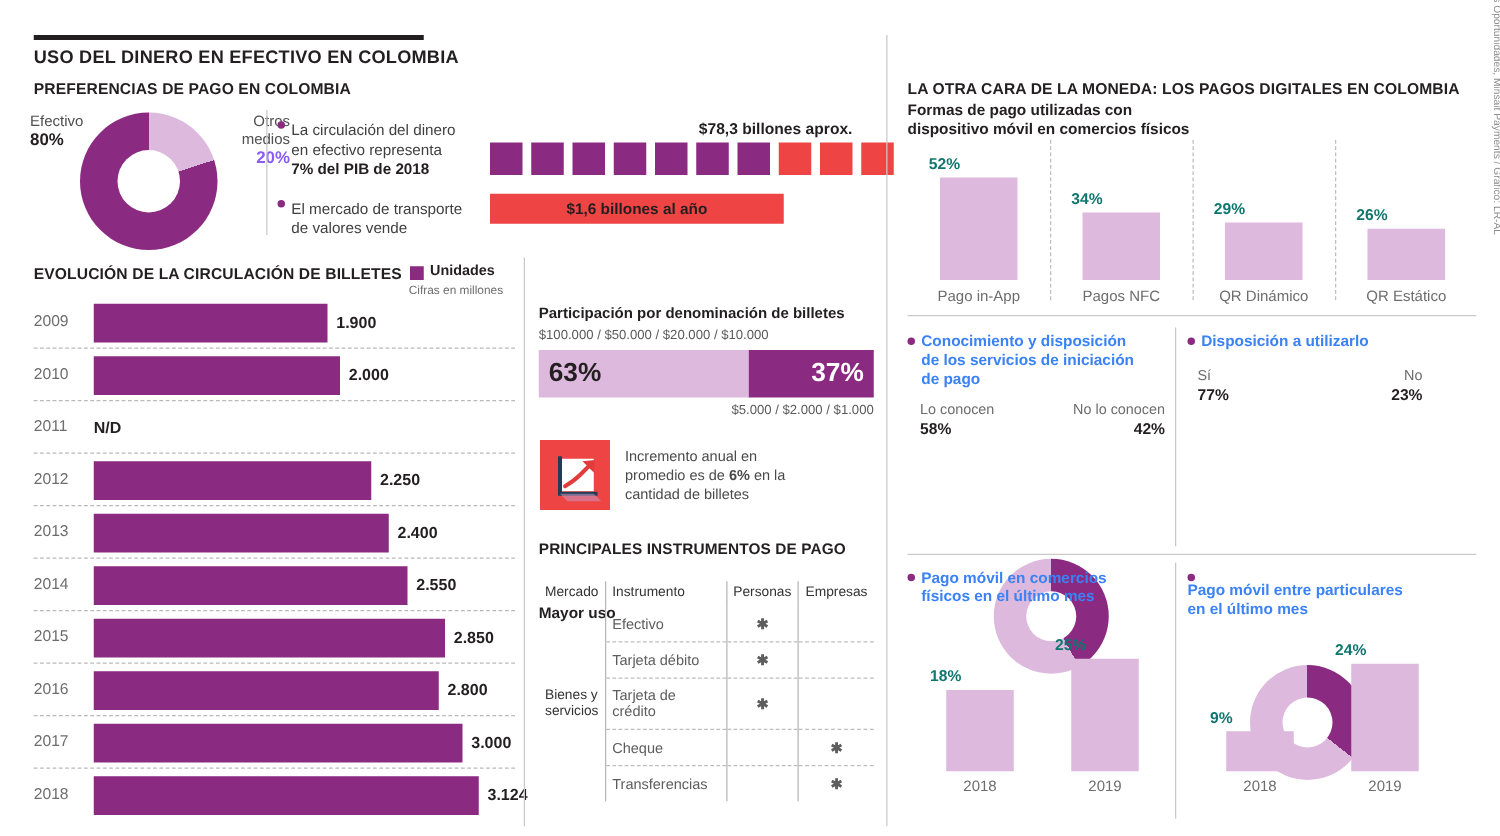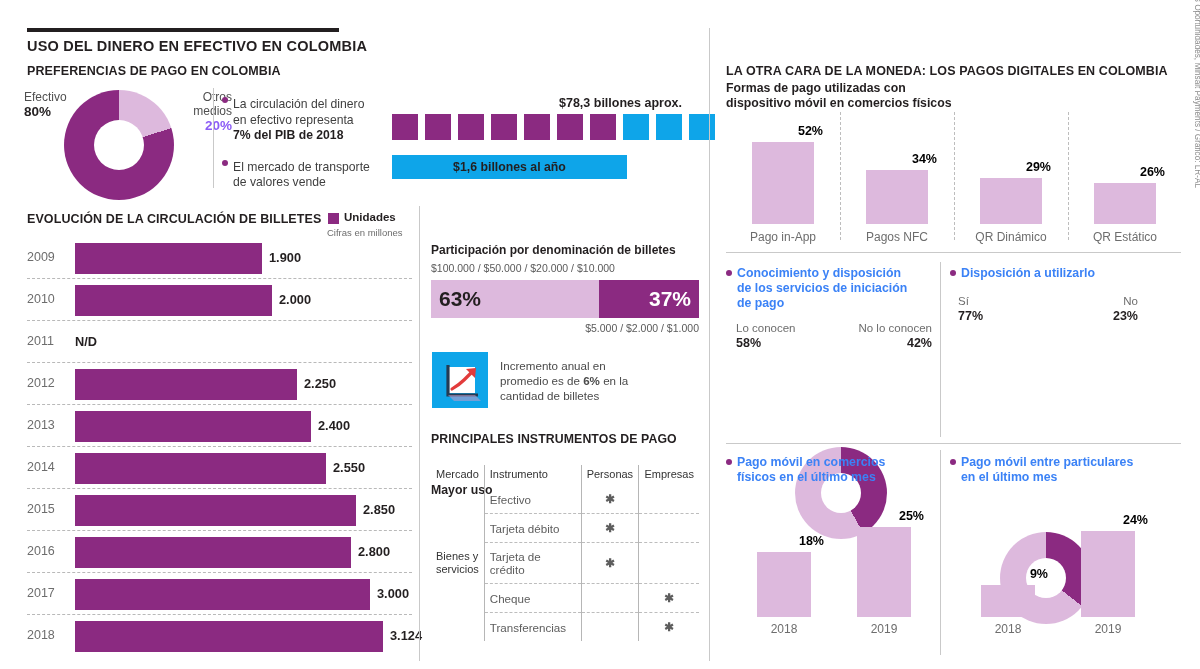--- a/index.html
+++ b/index.html
@@ -6,21 +6,21 @@
   body {
     width:1200px; height:669px; background:#ffffff;
     font-family:"Liberation Sans", sans-serif; color:#231f20;
     position:relative; overflow:hidden;
   }
   .page { position:relative; width:1200px; height:525px; }
 
   
   .abs { position:absolute; }
   .purple-dark { background:#8b2a81; }
-  .purple-light { background:#0ea5e9; }
+  .purple-light { background:#ef4444; }
   .hdr-rule { height:4px; background:#231f20; }
   .title-main { font-size:14.5px; font-weight:bold; letter-spacing:.2px; color:#231f20; }
   .title-sub { font-size:12.5px; font-weight:bold; letter-spacing:.1px; color:#231f20; }
   .vdiv { position:absolute; width:1px; background:#c9c9c9; }
   .hdiv { position:absolute; height:1px; background:#c9c9c9; }
 
   
   .donut { border-radius:50%; position:relative; }
   .donut .hole { position:absolute; border-radius:50%; background:#fff; }
 
@@ -52,21 +52,21 @@
 
   
   table.instr { border-collapse:collapse; width:268px; font-size:11.4px; }
   table.instr th { font-weight:normal; font-size:11px; color:#333; text-align:left;
                    padding:3px 5px 5px 5px; vertical-align:bottom; }
   table.instr td { padding:7px 5px; color:#5d5d5d; font-size:11.6px; }
   .bl { border-left:1px solid #b6b6b6; }
   .bb { border-bottom:1px dashed #bdbdbd; }
   .ast { color:#8b2a81; font-size:15px; text-align:center; font-weight:bold; }
   .rbar { position:absolute; background:#ddb9dd; }
-  .rbar-val { position:absolute; font-size:12.5px; font-weight:bold; color:#000000; text-align:right; }
+  .rbar-val { position:absolute; font-size:12.5px; font-weight:bold; color:#0f766e; text-align:left; }
   .rbar-cat { position:absolute; font-size:12px; color:#6d6d6d; text-align:center; }
   .vdash { position:absolute; border-left:1px dashed #bdbdbd; }
   .panel-title { font-size:12.3px; font-weight:bold; line-height:1.24; color:#3b82f6; }
   .donut-lbl { position:absolute; font-size:11.5px; color:#6d6d6d; line-height:1.18; }
   .donut-lbl b { display:block; font-size:12.5px; color:#231f20; }
 
   #source-note {
     position:absolute; right:-2px; top:188px;
     transform-origin: right top; transform: rotate(90deg) translate(0,0);
     white-space:nowrap; font-size:8.2px; color:#8c8c8c;
@@ -352,21 +352,21 @@
   <div class="abs" id="merchant-chart" style="left:726px; top:492px; width:205px; height:160px;">
       <div class="rbar" style="left: 31px; width: 54px; top: 60px; height: 65px;"></div>
       <div class="rbar-val" style="left: 18px; width: 80px; top: 42px;">18%</div>
       <div class="rbar-cat" style="left: 18px; width: 80px; top: 130px;">2018</div>
       <div class="rbar" style="left: 131px; width: 54px; top: 35px; height: 90px;"></div>
       <div class="rbar-val" style="left: 118px; width: 80px; top: 17px;">25%</div>
       <div class="rbar-cat" style="left: 118px; width: 80px; top: 130px;">2019</div>
     </div>
 
   <div class="abs" style="left:950px; top:455px; width:215px;">
-    <div style="display:flex; align-items:flex-start;">
+    <div style="display:flex; align-items:flex-start;flex-direction:column;">
       <span class="bullet-dot" style="margin-top:4px;"></span>
       <div class="panel-title">
         <span>Pago móvil entre particulares</span><br>
         <span>en el último mes</span>
       </div>
     </div>
   </div>
   <div class="abs" id="p2p-chart" style="left:950px; top:492px; width:205px; height:160px;">
       <div class="rbar" style="left: 31px; width: 54px; top: 93px; height: 32px;"></div>
       <div class="rbar-val" style="left: 18px; width: 80px; top: 75px;">9%</div>

